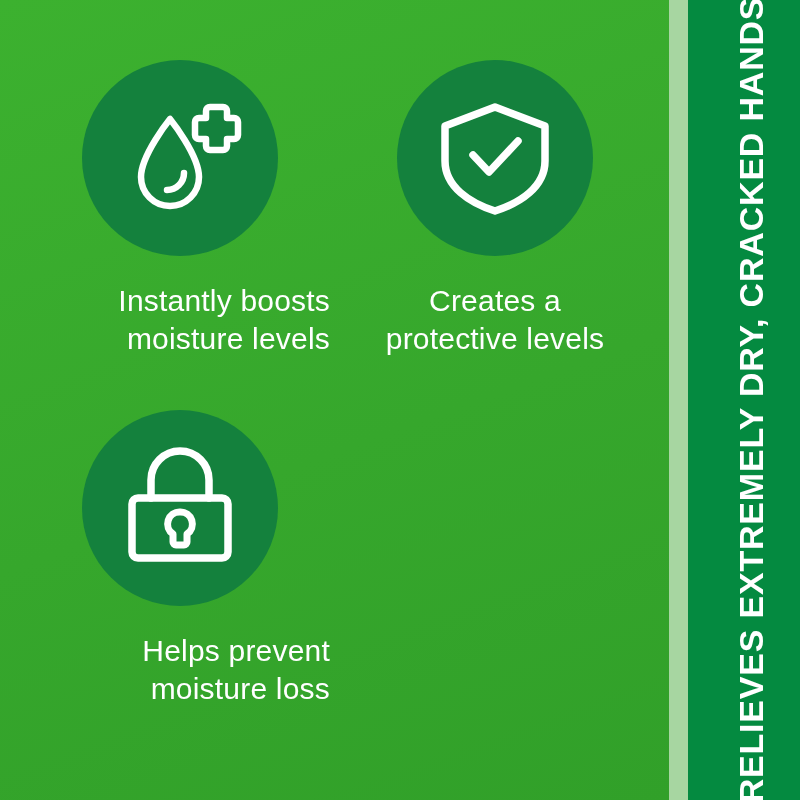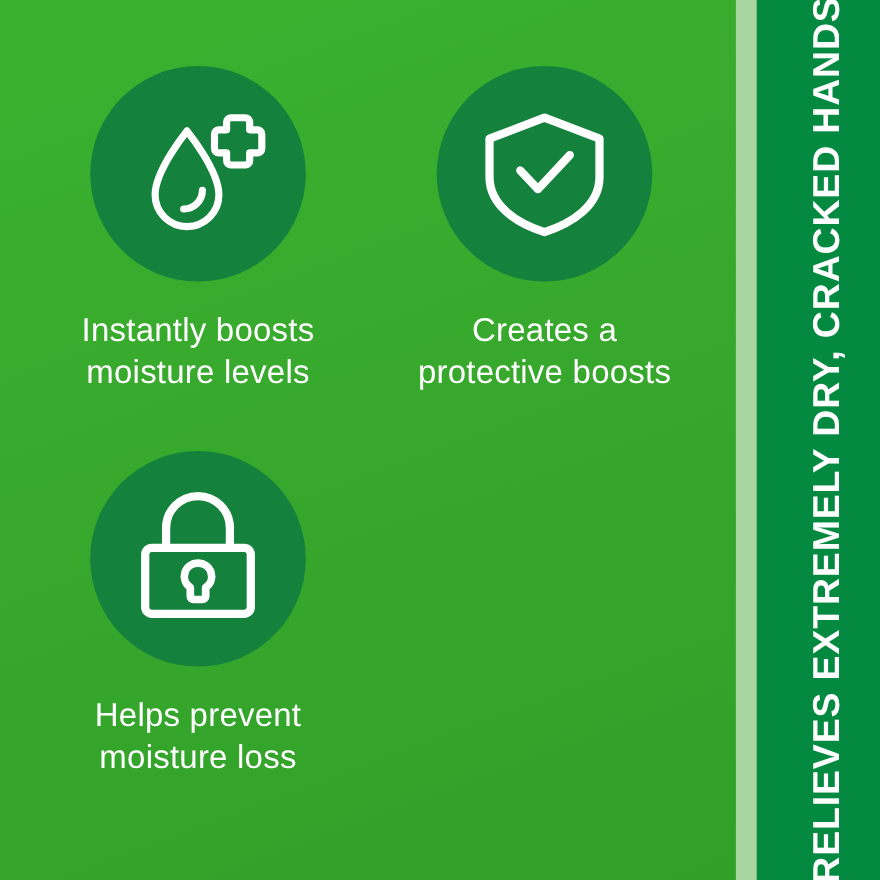--- a/index.html
+++ b/index.html
@@ -75,21 +75,21 @@
     left: 0;
     top: 0;
     width: 669px;
     height: 800px;
   }
   .feature {
     position: absolute;
     width: 300px;
     text-align: center;
   }
-  .feature-col-a { left: 30px; }
+  .feature-col-a { left: 30px; text-align: right; }
   .feature-col-b { left: 345px; }
   .feature-row-1 { top: 60px; }
   .feature-row-2 { top: 410px; }
 
   .icon-circle {
     width: 196px;
     height: 196px;
     border-radius: 50%;
     background: #14813d;
     margin: 0 auto;
@@ -142,21 +142,21 @@
     <div class="feature feature-col-b feature-row-1">
       <div class="icon-circle">
         <span>
           <svg width="122" height="122" viewBox="0 0 122 122" fill="none">
             <path d="M61 10 L111 29 V64 C111 90 86 106 61 114 C36 106 11 90 11 64 V29 Z" stroke="#ffffff" stroke-width="7.5" stroke-linejoin="round" fill="none"></path>
             <path d="M39 58 L55 75 L84 44" stroke="#ffffff" stroke-width="7.5" stroke-linecap="round" stroke-linejoin="round" fill="none"></path>
           </svg>
         </span>
       </div>
       <div class="feature-label">Creates a
-protective boosts</div>
+protective levels</div>
     </div>
 
     <div class="feature feature-col-a feature-row-2">
       <div class="icon-circle">
         <span>
           <svg width="120" height="124" viewBox="0 0 120 124" fill="none">
             <path d="M31 52 V34 A29 29 0 0 1 89 34 V52" stroke="#ffffff" stroke-width="7.5" stroke-linecap="round" fill="none"></path>
             <rect x="12" y="52" width="96" height="60" rx="6" stroke="#ffffff" stroke-width="7.5" fill="none"></rect>
             <path d="M60 66 A12 12 0 0 0 53 88 V96 a3 3 0 0 0 3 3 h8 a3 3 0 0 0 3 -3 V88 A12 12 0 0 0 60 66 Z" stroke="#ffffff" stroke-width="7" stroke-linejoin="round" fill="none"></path>
           </svg>

